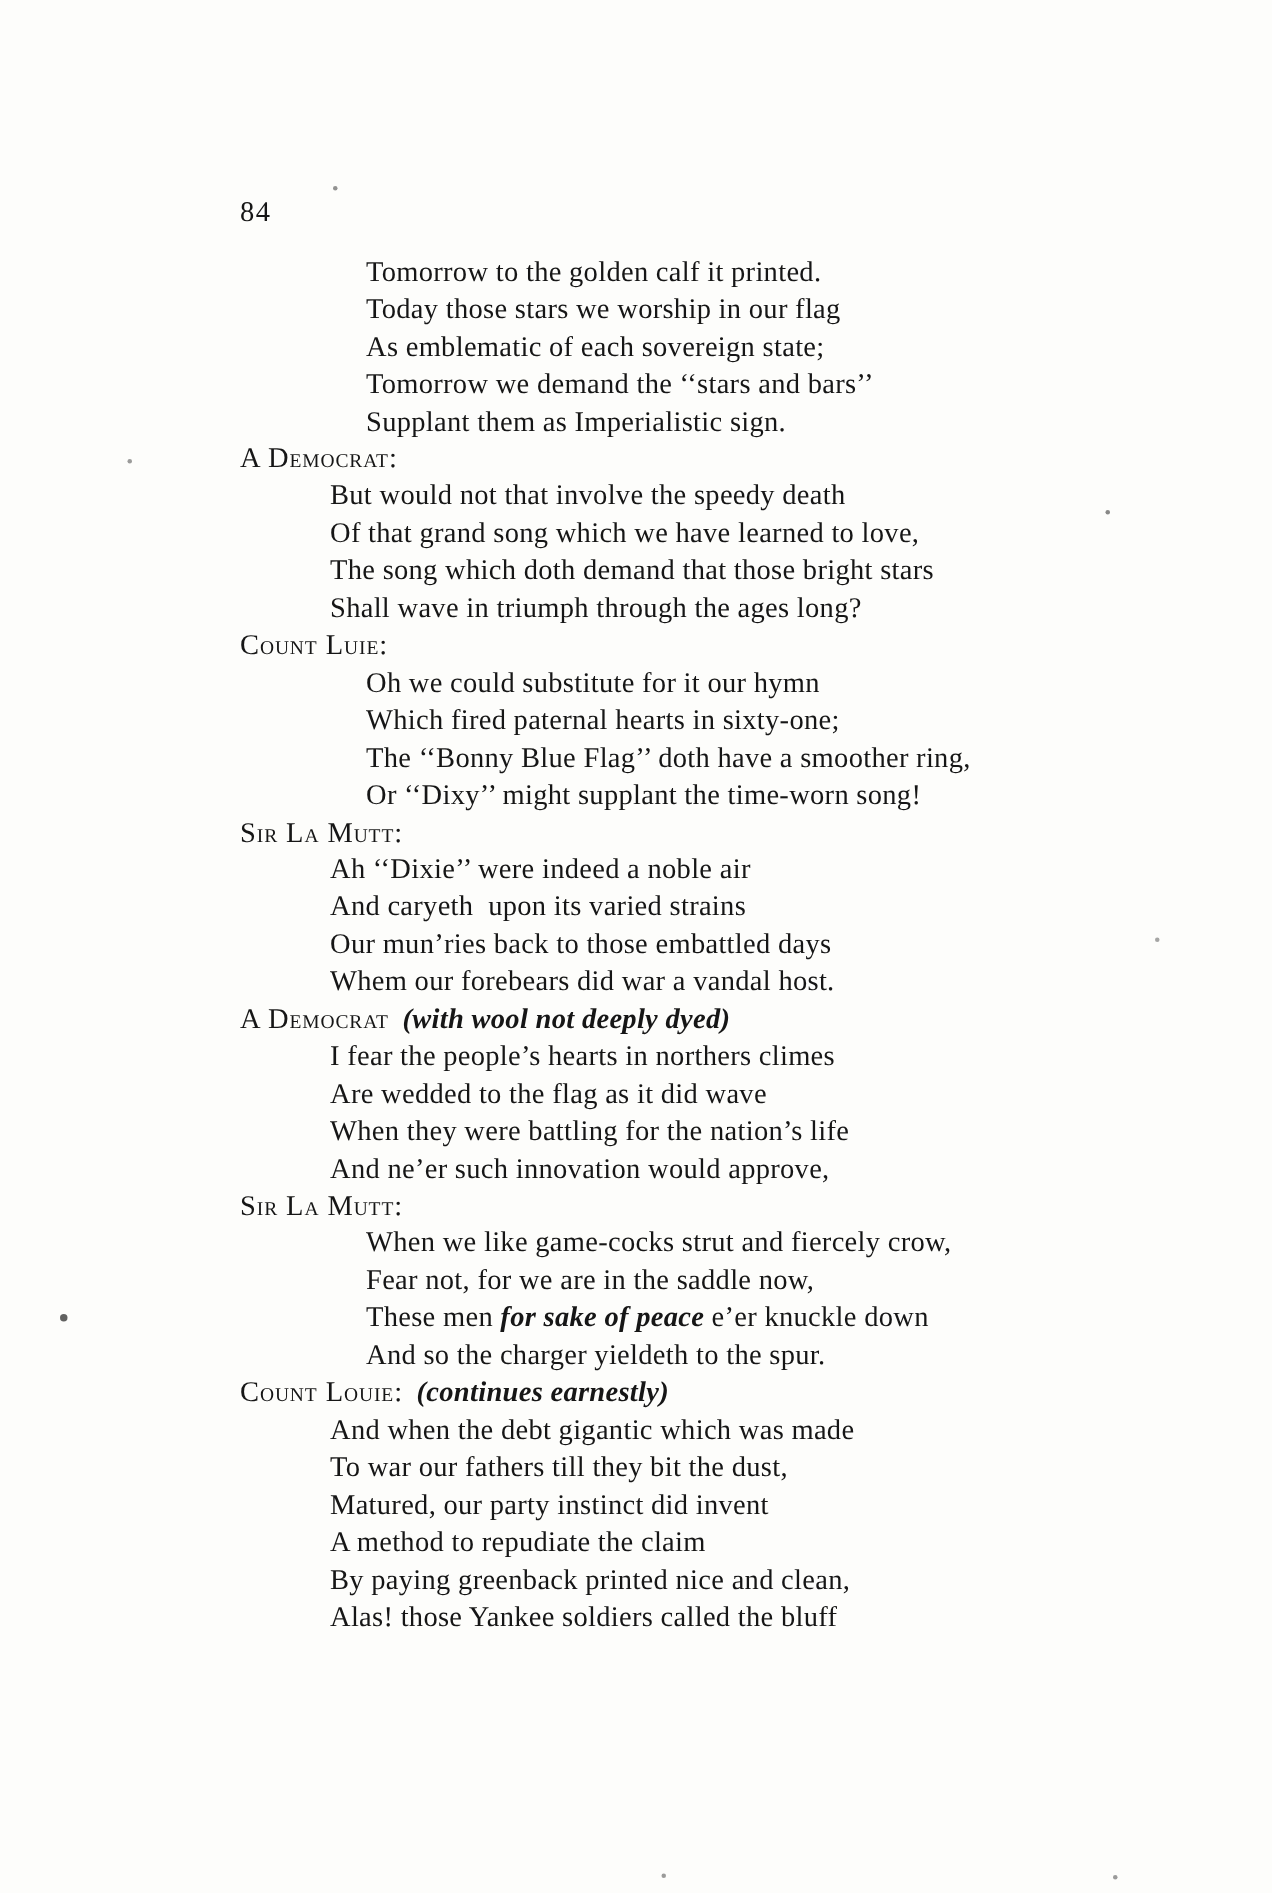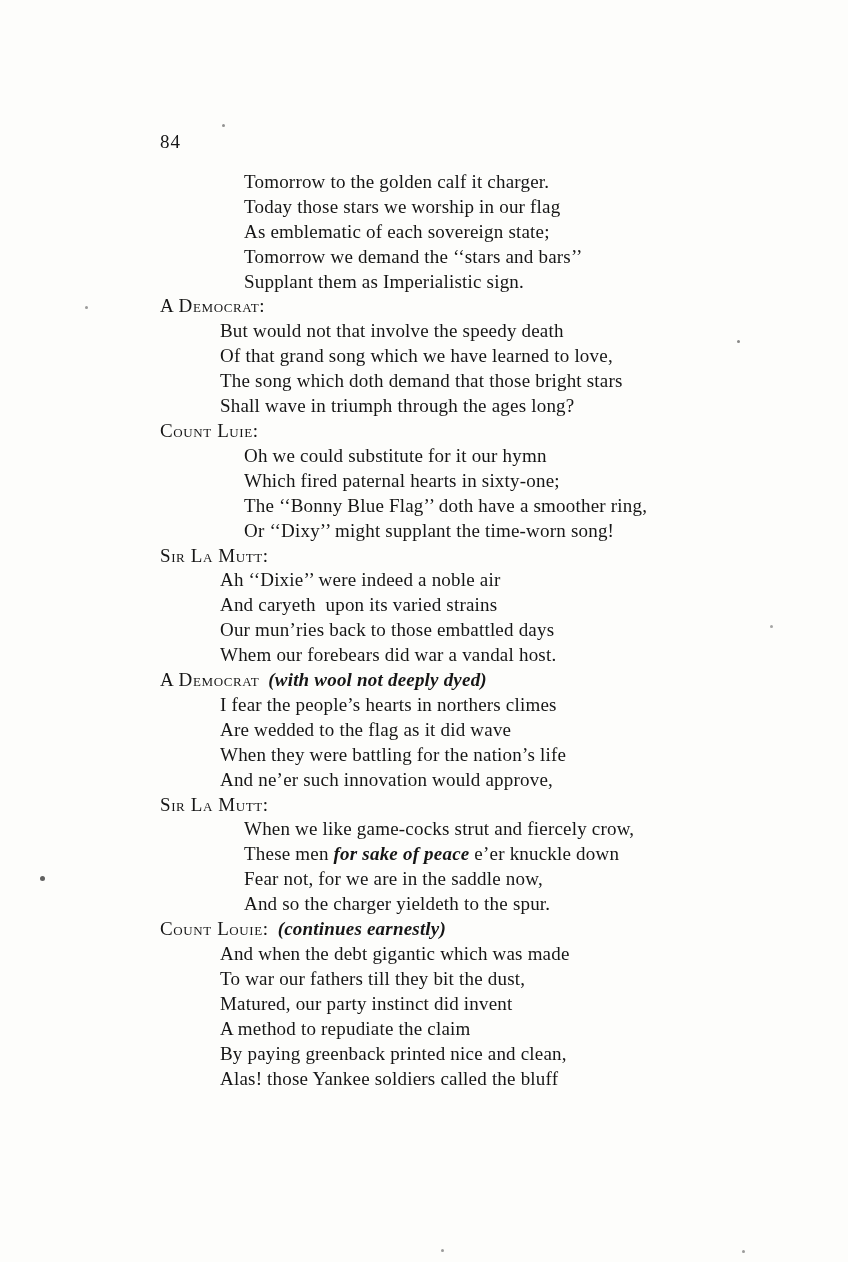--- a/index.html
+++ b/index.html
@@ -73,21 +73,21 @@
   <div class="speck s3"></div>
   <div class="speck s4"></div>
   <div class="speck s5"></div>
   <div class="speck s6"></div>
   <div class="speck s7"></div>
 
   <div class="content">
     <div class="page-number">84</div>
     <div>
         <div>
-          <div class="line indent-2">Tomorrow to the golden calf it charger.</div>
+          <div class="line indent-2">Tomorrow to the golden calf it printed.</div>
           <div class="line indent-2">Today those stars we worship in our flag</div>
           <div class="line indent-2">As emblematic of each sovereign state;</div>
           <div class="line indent-2">Tomorrow we demand the ‘‘stars and bars’’</div>
           <div class="line indent-2">Supplant them as Imperialistic sign.</div>
         </div>
         <div>
           <div class="line indent-0"><span class="speaker">A Democrat:</span></div>
           <div class="line indent-1">But would not that involve the speedy death</div>
           <div class="line indent-1">Of that grand song which we have learned to love,</div>
           <div class="line indent-1">The song which doth demand that those bright stars</div>
@@ -110,22 +110,22 @@
         <div>
           <div class="line indent-0"><span class="speaker">A Democrat</span><span class="paren">(with wool not deeply dyed)</span></div>
           <div class="line indent-1">I fear the people’s hearts in northers climes</div>
           <div class="line indent-1">Are wedded to the flag as it did wave</div>
           <div class="line indent-1">When they were battling for the nation’s life</div>
           <div class="line indent-1">And ne’er such innovation would approve,</div>
         </div>
         <div>
           <div class="line indent-0"><span class="speaker">Sir La Mutt:</span></div>
           <div class="line indent-2">When we like game-cocks strut and fiercely crow,</div>
+          <div class="line indent-2">Fear not, for we are in the saddle now,</div>
           <div class="line indent-2"><span>These men </span><span class="bolditalic">for sake of peace</span><span> e’er knuckle down</span></div>
-          <div class="line indent-2">Fear not, for we are in the saddle now,</div>
           <div class="line indent-2">And so the charger yieldeth to the spur.</div>
         </div>
         <div>
           <div class="line indent-0"><span class="speaker">Count Louie:</span><span class="paren">(continues earnestly)</span></div>
           <div class="line indent-1">And when the debt gigantic which was made</div>
           <div class="line indent-1">To war our fathers till they bit the dust,</div>
           <div class="line indent-1">Matured, our party instinct did invent</div>
           <div class="line indent-1">A method to repudiate the claim</div>
           <div class="line indent-1">By paying greenback printed nice and clean,</div>
           <div class="line indent-1">Alas! those Yankee soldiers called the bluff</div>

